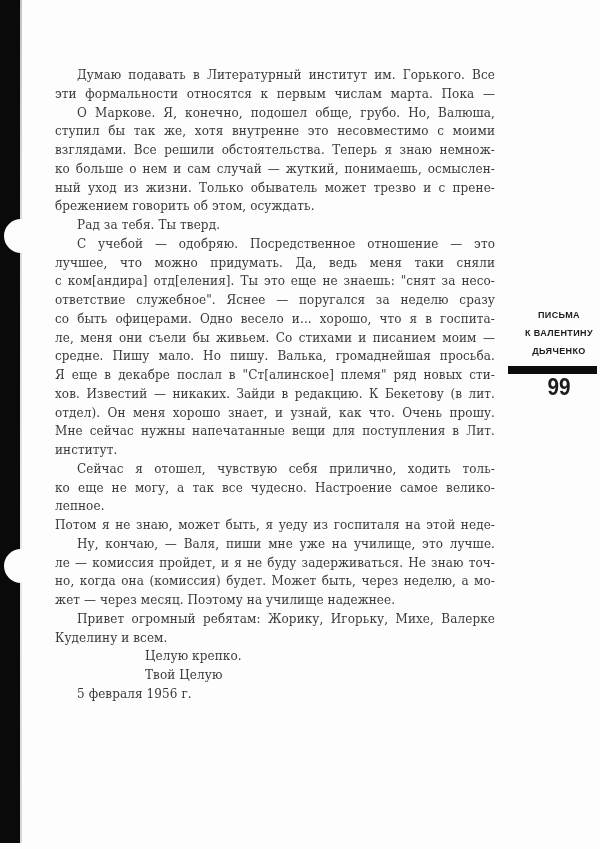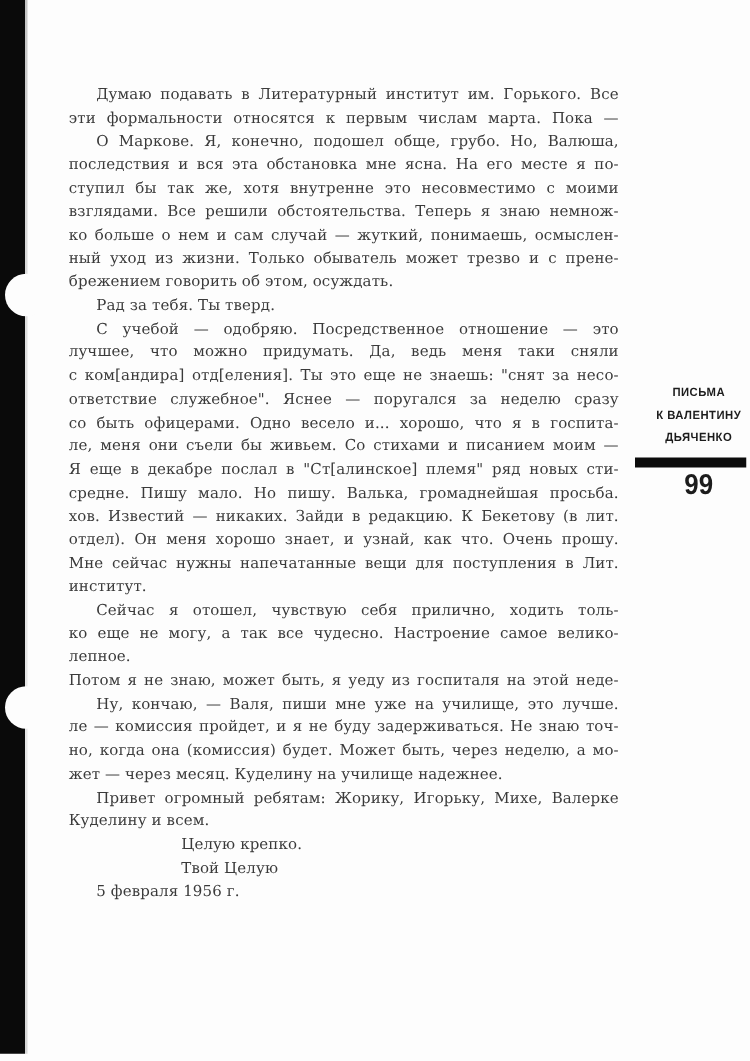--- a/index.html
+++ b/index.html
@@ -81,47 +81,46 @@
 <div class="scan">
   <div class="gutter"></div>
   <div class="page-edge"></div>
   <div class="notch notch-1"></div>
   <div class="notch notch-2"></div>
 
   <div class="letter" id="letter-lines">
       <div class="ln indent">Думаю подавать в Литературный институт им. Горького. Все</div>
       <div class="ln plain">эти формальности относятся к первым числам марта. Пока —</div>
       <div class="ln indent">О Маркове. Я, конечно, подошел обще, грубо. Но, Валюша,</div>
-      <div class="ln plain">последствия и вся эта обстановка мне ясна. На его месте я по-</div>
       <div class="ln plain">ступил бы так же, хотя внутренне это несовместимо с моими</div>
       <div class="ln plain">взглядами. Все решили обстоятельства. Теперь я знаю немнож-</div>
       <div class="ln plain">ко больше о нем и сам случай — жуткий, понимаешь, осмыслен-</div>
       <div class="ln plain">ный уход из жизни. Только обыватель может трезво и с прене-</div>
       <div class="ln end">брежением говорить об этом, осуждать.</div>
       <div class="ln indent-end">Рад за тебя. Ты тверд.</div>
       <div class="ln indent">С учебой — одобряю. Посредственное отношение — это</div>
       <div class="ln plain">лучшее, что можно придумать. Да, ведь меня таки сняли</div>
       <div class="ln plain">с ком[андира] отд[еления]. Ты это еще не знаешь: "снят за несо-</div>
       <div class="ln plain">ответствие служебное". Яснее — поругался за неделю сразу</div>
       <div class="ln plain">со быть офицерами. Одно весело и... хорошо, что я в госпита-</div>
       <div class="ln plain">ле, меня они съели бы живьем. Со стихами и писанием моим —</div>
+      <div class="ln plain">средне. Пишу мало. Но пишу. Валька, громаднейшая просьба.</div>
       <div class="ln plain">Я еще в декабре послал в "Ст[алинское] племя" ряд новых сти-</div>
-      <div class="ln plain">средне. Пишу мало. Но пишу. Валька, громаднейшая просьба.</div>
       <div class="ln plain">хов. Известий — никаких. Зайди в редакцию. К Бекетову (в лит.</div>
       <div class="ln plain">отдел). Он меня хорошо знает, и узнай, как что. Очень прошу.</div>
       <div class="ln plain">Мне сейчас нужны напечатанные вещи для поступления в Лит.</div>
       <div class="ln end">институт.</div>
       <div class="ln indent">Сейчас я отошел, чувствую себя прилично, ходить толь-</div>
       <div class="ln plain">ко еще не могу, а так все чудесно. Настроение самое велико-</div>
       <div class="ln end">лепное.</div>
       <div class="ln plain">Потом я не знаю, может быть, я уеду из госпиталя на этой неде-</div>
       <div class="ln indent">Ну, кончаю, — Валя, пиши мне уже на училище, это лучше.</div>
       <div class="ln plain">ле — комиссия пройдет, и я не буду задерживаться. Не знаю точ-</div>
       <div class="ln plain">но, когда она (комиссия) будет. Может быть, через неделю, а мо-</div>
-      <div class="ln end">жет — через месяц. Куделину на училище надежнее.</div>
+      <div class="ln end">жет — через месяц. Поэтому на училище надежнее.</div>
       <div class="ln indent">Привет огромный ребятам: Жорику, Игорьку, Михе, Валерке</div>
       <div class="ln end">Куделину и всем.</div>
       <div class="ln sig">Целую крепко.</div>
       <div class="ln sig">Твой Целую</div>
       <div class="ln date">5 февраля 1956 г.</div>
     </div>
 
   <aside class="sidebar">
     <div class="sidebar-title" id="sidebar-title">
         <div>ПИСЬМА</div>

